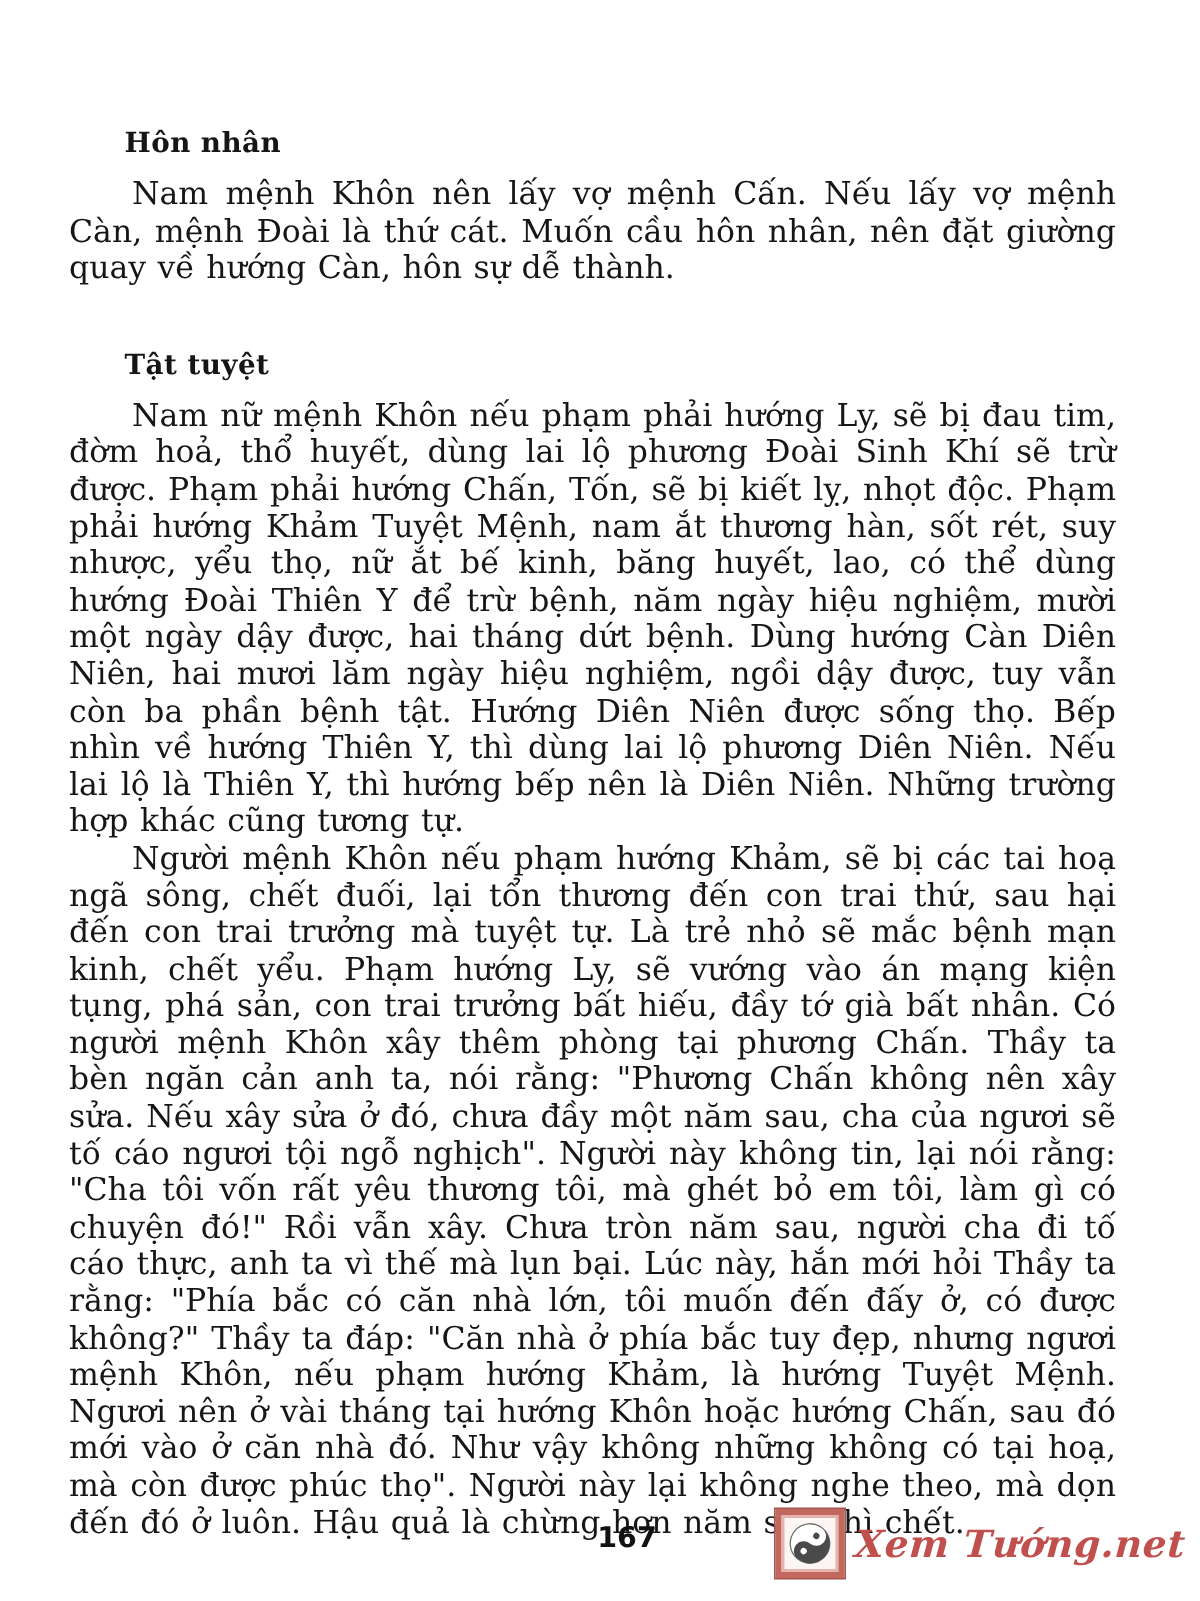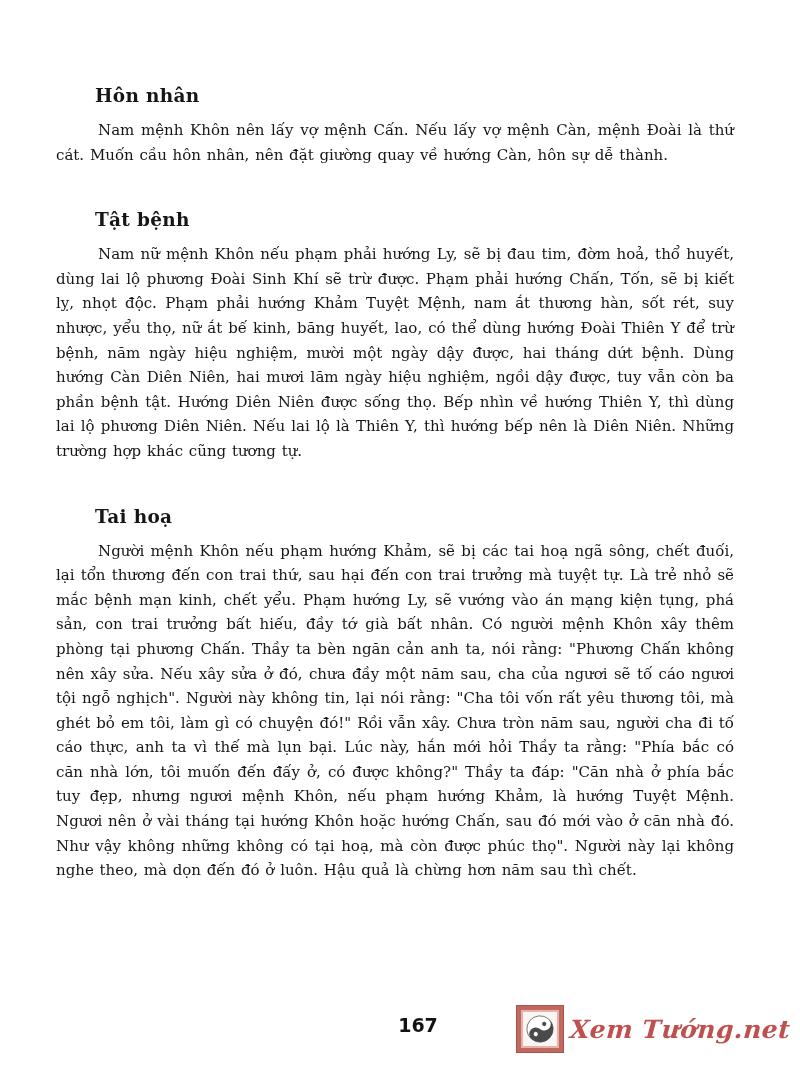--- a/index.html
+++ b/index.html
@@ -20,30 +20,30 @@
     position: absolute;
     left: 46px;
     top: 84px;
     width: 698px;
   }
   .section { margin: 0; padding: 0; }
   .section-heading {
     font-size: 18.5px;
     line-height: 24px;
     font-weight: bold;
-    margin: 41px 0 9px 49px;
+    margin: 41px 0 9px 37px;
     letter-spacing: 0.3px;
   }
   .section:first-child .section-heading { margin-top: 0; }
   .body-par {
-    font-size: 15px;
+    font-size: 21px;
     line-height: 24.6px;
     text-align: justify;
     text-indent: 42px;
-    margin: 10px;
+    margin: 0;
     word-spacing: 1px;
   }
   .page-number {
     position: absolute;
     left: 0;
     right: 0;
     top: 1014px;
     text-align: center;
     font-family: "DejaVu Sans", "Liberation Sans", sans-serif;
     font-weight: bold;
@@ -88,26 +88,25 @@
 
   <div class="section">
     <h2 class="section-heading">Hôn nhân</h2>
     <p class="body-par">Nam mệnh Khôn nên lấy vợ mệnh Cấn. Nếu lấy vợ mệnh Càn, mệnh Đoài là thứ cát. Muốn cầu hôn nhân, nên đặt giường quay về hướng Càn, hôn sự dễ thành.</p>
   </div>
 
   <div class="section">
   </div>
 
   <div class="section">
-    <h2 class="section-heading">Tật bệnh</h2>
+    <h2 class="section-heading">Tật tuyệt</h2>
     <p class="body-par">Nam nữ mệnh Khôn nếu phạm phải hướng Ly, sẽ bị đau tim, đờm hoả, thổ huyết, dùng lai lộ phương Đoài Sinh Khí sẽ trừ được. Phạm phải hướng Chấn, Tốn, sẽ bị kiết lỵ, nhọt độc. Phạm phải hướng Khảm Tuyệt Mệnh, nam ắt thương hàn, sốt rét, suy nhược, yểu thọ, nữ ắt bế kinh, băng huyết, lao, có thể dùng hướng Đoài Thiên Y để trừ bệnh, năm ngày hiệu nghiệm, mười một ngày dậy được, hai tháng dứt bệnh. Dùng hướng Càn Diên Niên, hai mươi lăm ngày hiệu nghiệm, ngồi dậy được, tuy vẫn còn ba phần bệnh tật. Hướng Diên Niên được sống thọ. Bếp nhìn về hướng Thiên Y, thì dùng lai lộ phương Diên Niên. Nếu lai lộ là Thiên Y, thì hướng bếp nên là Diên Niên. Những trường hợp khác cũng tương tự.</p>
   </div>
 
   <div class="section">
-    <h2 class="section-heading">Tai hoạ</h2>
     <p class="body-par">Người mệnh Khôn nếu phạm hướng Khảm, sẽ bị các tai hoạ ngã sông, chết đuối, lại tổn thương đến con trai thứ, sau hại đến con trai trưởng mà tuyệt tự. Là trẻ nhỏ sẽ mắc bệnh mạn kinh, chết yểu. Phạm hướng Ly, sẽ vướng vào án mạng kiện tụng, phá sản, con trai trưởng bất hiếu, đầy tớ già bất nhân. Có người mệnh Khôn xây thêm phòng tại phương Chấn. Thầy ta bèn ngăn cản anh ta, nói rằng: "Phương Chấn không nên xây sửa. Nếu xây sửa ở đó, chưa đầy một năm sau, cha của ngươi sẽ tố cáo ngươi tội ngỗ nghịch". Người này không tin, lại nói rằng: "Cha tôi vốn rất yêu thương tôi, mà ghét bỏ em tôi, làm gì có chuyện đó!" Rồi vẫn xây. Chưa tròn năm sau, người cha đi tố cáo thực, anh ta vì thế mà lụn bại. Lúc này, hắn mới hỏi Thầy ta rằng: "Phía bắc có căn nhà lớn, tôi muốn đến đấy ở, có được không?" Thầy ta đáp: "Căn nhà ở phía bắc tuy đẹp, nhưng ngươi mệnh Khôn, nếu phạm hướng Khảm, là hướng Tuyệt Mệnh. Ngươi nên ở vài tháng tại hướng Khôn hoặc hướng Chấn, sau đó mới vào ở căn nhà đó. Như vậy không những không có tại hoạ, mà còn được phúc thọ". Người này lại không nghe theo, mà dọn đến đó ở luôn. Hậu quả là chừng hơn năm sau thì chết.</p>
   </div>
 
 </div>
 
 <div class="page-number">167</div>
 
 <div class="watermark">
   <div class="wm-frame">
     <svg width="28" height="28" viewBox="0 0 100 100" aria-hidden="true">

